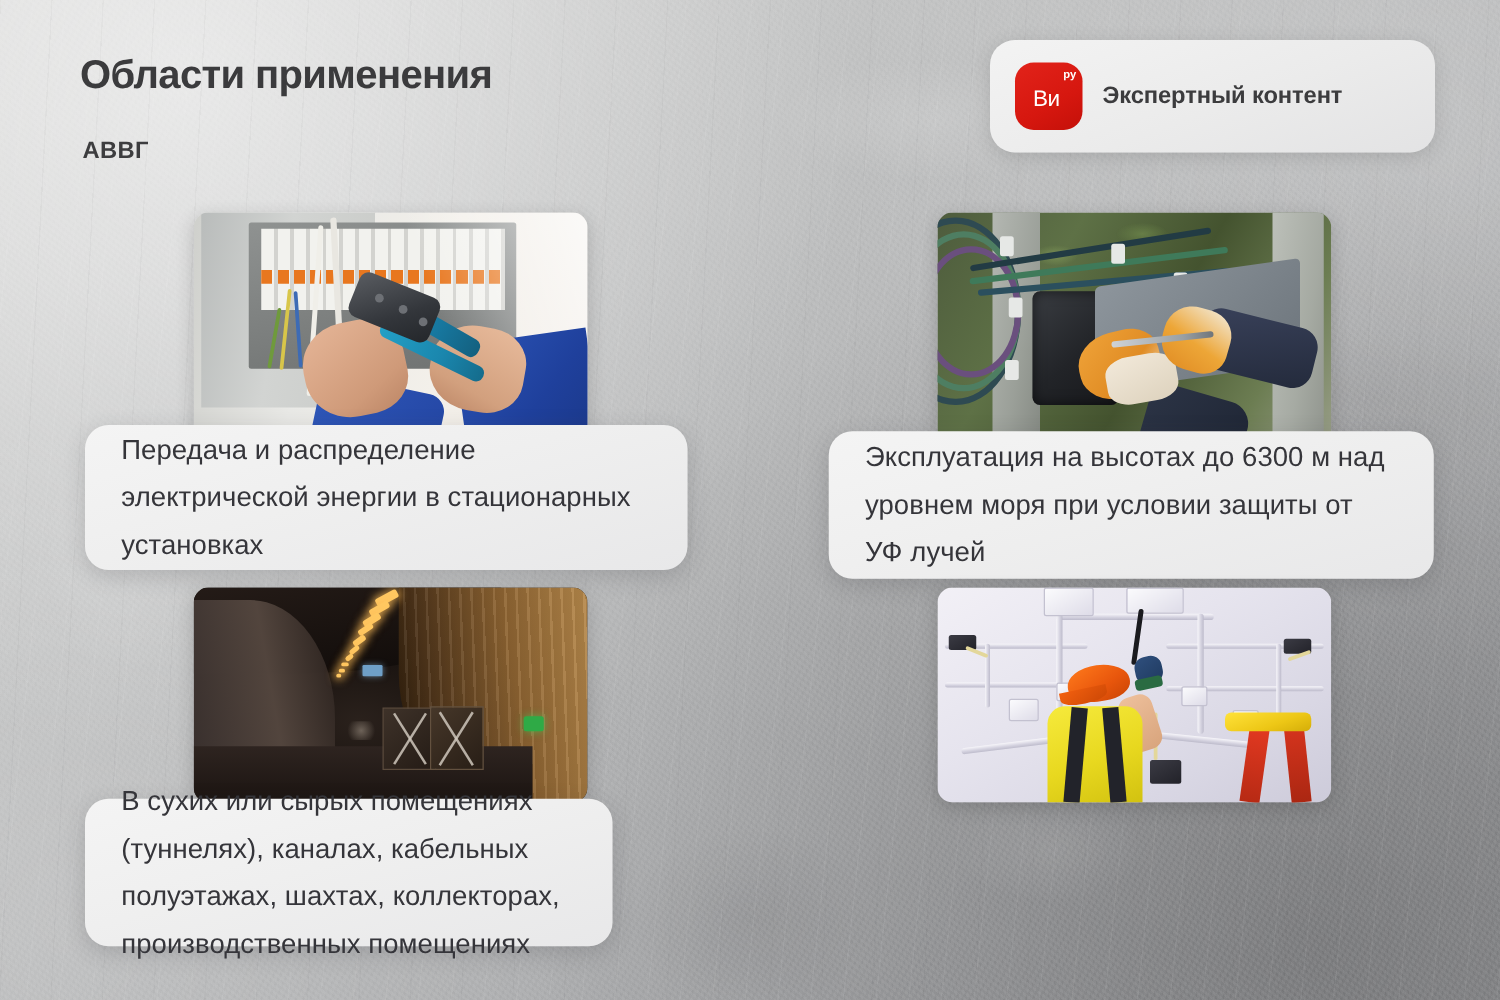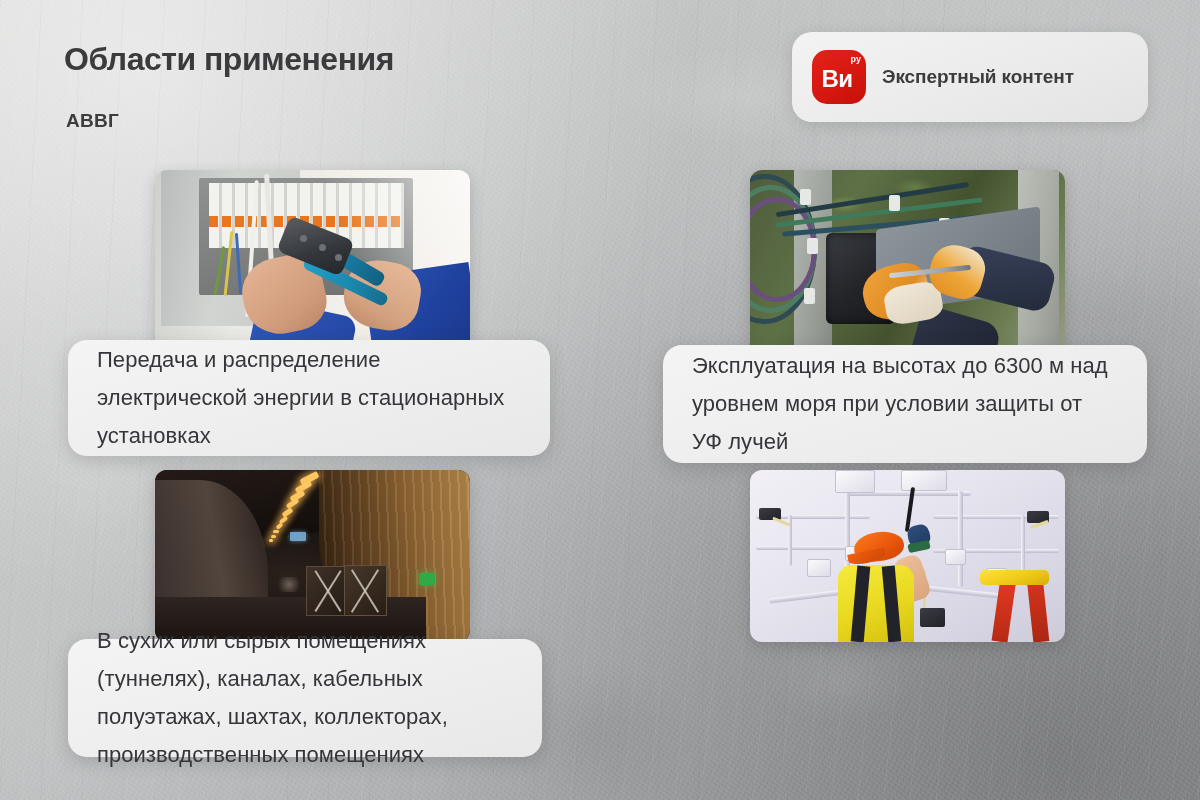--- a/index.html
+++ b/index.html
@@ -67,21 +67,21 @@
     border-radius:20px;display:flex;align-items:center;gap:16px;
     padding:0 20px;box-sizing:border-box;
     box-shadow:0 3px 14px rgba(60,60,62,.17);
   }
   .logo{
     position:relative;width:54px;height:54px;border-radius:15px;flex:0 0 auto;
     background:linear-gradient(150deg,#e2231a 0%,#d6170f 60%,#c41009 100%);
     display:flex;align-items:center;justify-content:center;
   }
   .logo .vi{
-    color:#fff;font-size:24px;font-weight:700;letter-spacing:-.5px;line-height:1;
+    color:#fff;font-size:18px;font-weight:400;letter-spacing:-.5px;line-height:1;
     transform:translate(-2px,2px);
   }
   .logo .ru{
     position:absolute;right:5px;top:5px;
     color:#fff;font-size:9px;font-weight:700;line-height:1;
   }
   .badge-text{display:flex;flex-direction:column;gap:3px;}
   .badge-line{
     font-size:19px;font-weight:700;color:#3c3c3e;letter-spacing:-.1px;line-height:1.18;
     white-space:nowrap;
@@ -104,21 +104,21 @@
   }
 
   
   #photo1{left:155px;top:170px;width:315px;height:190px;}
   #cap1{left:68px;top:340px;width:482px;height:116px;padding:0 29px;}
   
   #photo2{left:750px;top:170px;width:315px;height:190px;}
   #cap2{left:663px;top:345px;width:484px;height:118px;padding:0 29px;}
   
   #photo3{left:155px;top:470px;width:315px;height:172px;}
-  #cap3{left:68px;top:639px;width:474px;height:118px;padding:0 29px;align-items:center;}
+  #cap3{left:68px;top:639px;width:422px;height:118px;padding:0 29px;align-items:center;}
   
   #photo4{left:750px;top:470px;width:315px;height:172px;}
   #cap4{left:663px;top:639px;width:484px;height:118px;padding:0 29px;}
 
   .photo .scene{position:absolute;inset:0;}
 
   
   .p1-bg{background:linear-gradient(100deg,#cfd0cc 0%,#e9e9e6 30%,#f3f0ea 62%,#efe9e2 100%);}
   .p1-panel{position:absolute;left:2%;top:0;width:44%;height:82%;
     background:linear-gradient(100deg,#b9bcbb 0%,#d2d4d2 45%,#c9cbc8 100%);}

